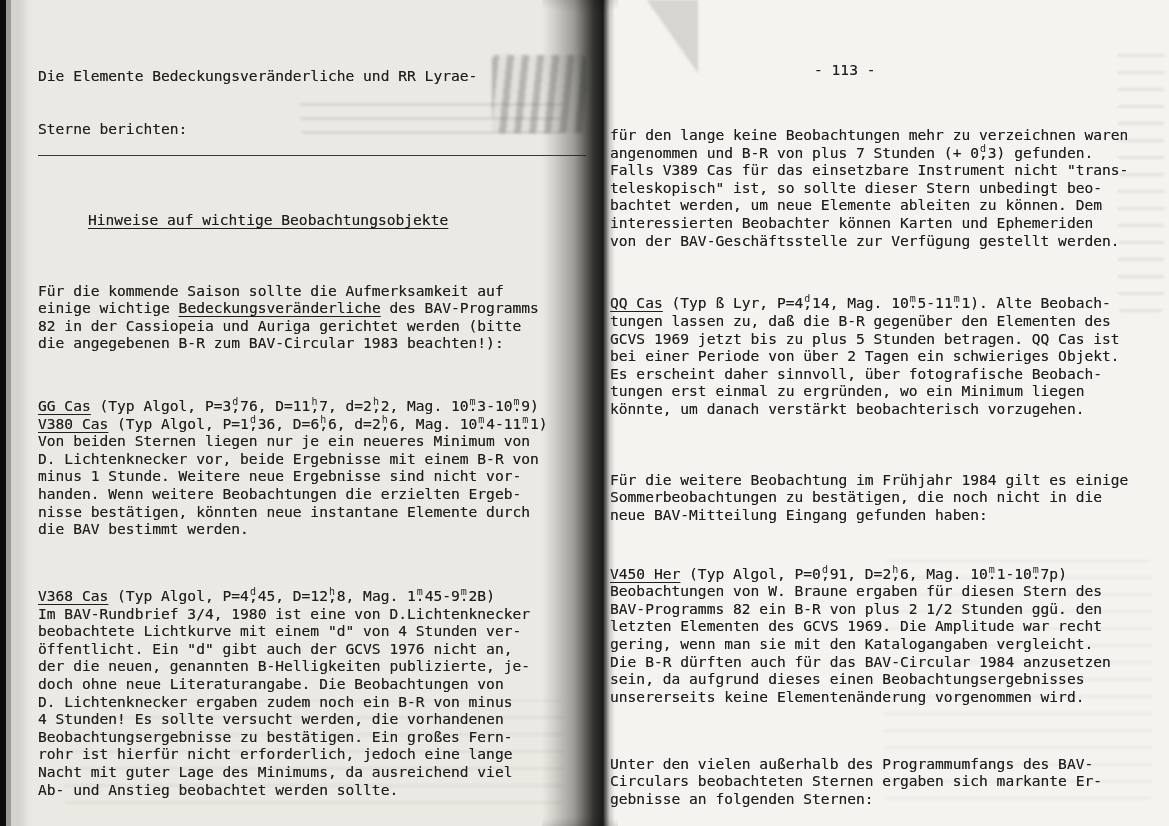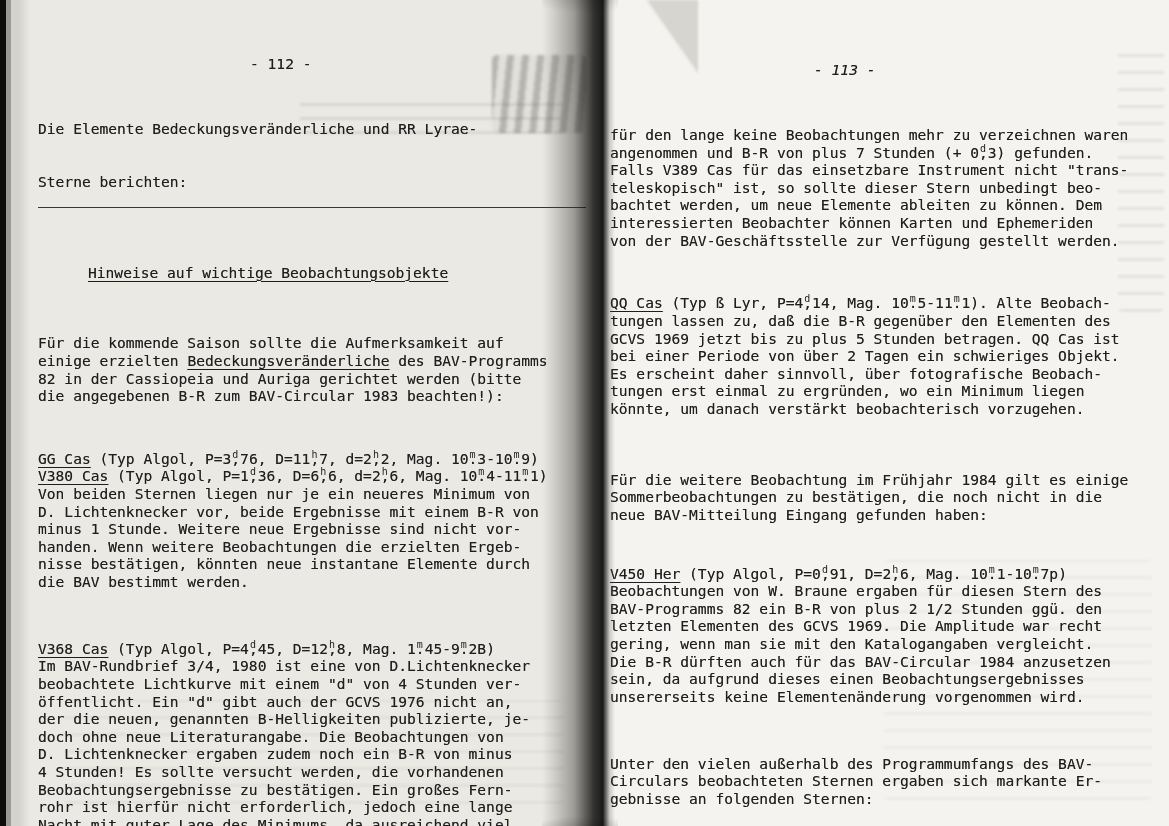--- a/index.html
+++ b/index.html
@@ -65,21 +65,21 @@
     background:repeating-linear-gradient(0deg, rgba(110,110,105,.07) 0 3px, rgba(110,110,105,0) 3px 17px);
     filter:blur(1px);}
 
   .page{position:absolute;z-index:2;white-space:pre-wrap;
     text-shadow:0 0 .5px rgba(20,20,20,.55);}
   .page-left{left:38px;top:20px;width:560px;}
   .page-right{left:610px;top:26px;width:552px;}
 
   .pagenum{white-space:pre;}
   .pn-left{margin-left:212px;}
-  .pn-right{margin-left:204px;font-style:italic;}
+  .pn-right{margin-left:204px;}
 
   .intro1{margin-top:12px;}
   .intro2{border-bottom:1.6px solid rgba(30,30,30,.88);padding-bottom:17px;width:548px;}
   .heading{margin-top:20px;margin-left:50px;}
   .u{text-decoration:underline;text-underline-offset:3px;text-decoration-thickness:1.3px;margin-top:24px;}
 
   .para{margin:0;}
   .mt-18{margin-top:18px;}
   .mt-14{margin-top:14px;}
   .mt-12{margin-top:12px;}
@@ -101,26 +101,25 @@
 
   <div class="paper-right"></div>
 
   <div class="ghost g-smudge1"></div>
   <div class="ghost g-dark"></div>
   <div class="ghost g-right1"></div>
   <div class="ghost g-right2"></div>
   <div class="ghost g-left-bottom"></div>
 
   <div class="page page-left">
-    <div class="pagenum pn-left">- 112 -</div>
     <div class="intro1">Die Elemente Bedeckungsveränderliche und RR Lyrae-</div>
     <div class="intro2">Sterne berichten:</div>
     <div class="heading"><span class="u">Hinweise auf wichtige Beobachtungsobjekte</span></div>
     <div class="para mt-18"><span>Für die kommende Saison sollte die Aufmerksamkeit auf
-einige erzielten </span><span class="u">Bedeckungsveränderliche</span><span> des BAV-Programms
+einige wichtige </span><span class="u">Bedeckungsveränderliche</span><span> des BAV-Programms
 82 in der Cassiopeia und Auriga gerichtet werden (bitte
 die angegebenen B-R zum BAV-Circular 1983 beachten!):</span></div>
     <div class="para mt-10"><span class="u">GG Cas</span><span> (Typ Algol, P=3</span><span class="sup">d</span><span>,76, D=11</span><span class="sup">h</span><span>,7, d=2</span><span class="sup">h</span><span>,2, Mag. 10</span><span class="sup">m</span><span>.3-10</span><span class="sup">m</span><span>.9)
 </span><span class="u">V380 Cas</span><span> (Typ Algol, P=1</span><span class="sup">d</span><span>,36, D=6</span><span class="sup">h</span><span>,6, d=2</span><span class="sup">h</span><span>,6, Mag. 10</span><span class="sup">m</span><span>.4-11</span><span class="sup">m</span><span>.1)
 Von beiden Sternen liegen nur je ein neueres Minimum von
 D. Lichtenknecker vor, beide Ergebnisse mit einem B-R von
 minus 1 Stunde. Weitere neue Ergebnisse sind nicht vor-
 handen. Wenn weitere Beobachtungen die erzielten Ergeb-
 nisse bestätigen, könnten neue instantane Elemente durch
 die BAV bestimmt werden.</span></div>

